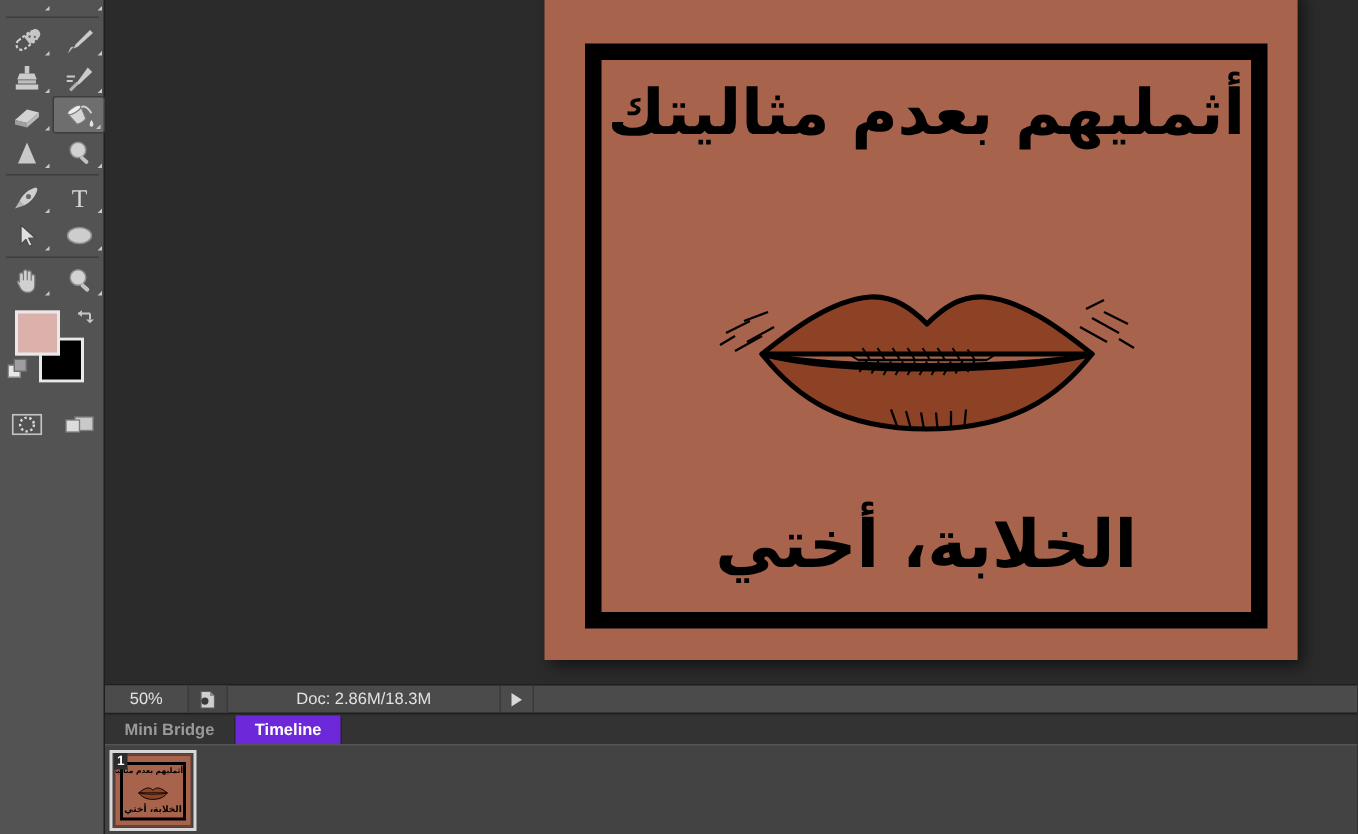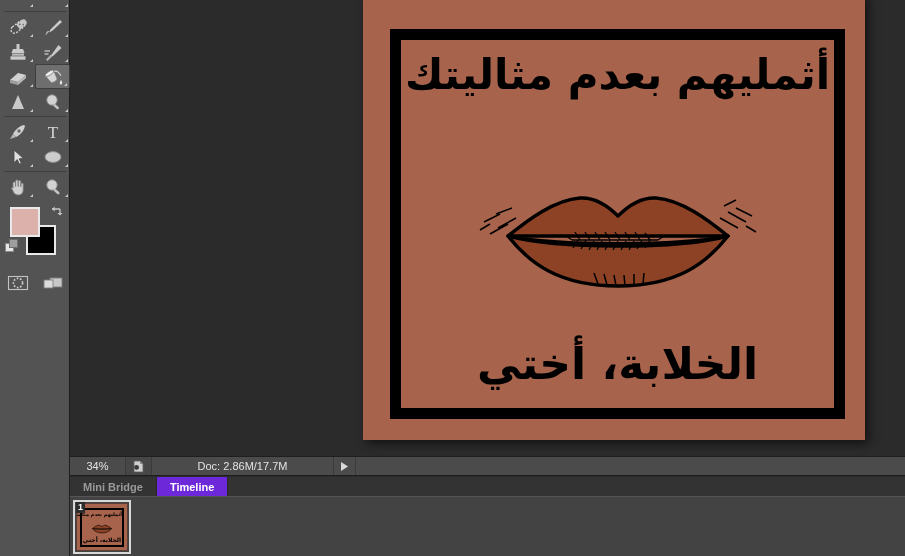--- a/index.html
+++ b/index.html
@@ -421,29 +421,29 @@
           </div>
 
           <div class="art-text" id="art-text-bottom">الخلابة، أختي</div>
 
         </div>
       </div>
     </div>
   </div>
 
   <div id="status-bar">
-    <div id="zoom-field">34%</div>
+    <div id="zoom-field">50%</div>
     <div id="doc-icon-btn">
       <svg width="13" height="13" viewBox="0 0 13 13">
         <path d="M2 1 L8 1 L11 4 L11 12 L2 12 Z" fill="#cfcfcf" stroke="#5d5d5d" stroke-width="0.8"></path>
         <path d="M8 1 L8 4 L11 4" fill="#8d8d8d"></path>
         <circle cx="4.6" cy="7.4" r="2.4" fill="#3a3a3a"></circle>
       </svg>
     </div>
-    <div id="doc-info">Doc: 2.86M/17.7M</div>
+    <div id="doc-info">Doc: 2.86M/18.3M</div>
     <div id="status-play">
       <svg width="9" height="11" viewBox="0 0 9 11">
         <path d="M1 1 L8 5.5 L1 10 Z" fill="#d8d8d8"></path>
       </svg>
     </div>
     <div id="status-rest"></div>
   </div>
 
   <div id="tab-bar">
     <div class="tab">Mini Bridge</div>

